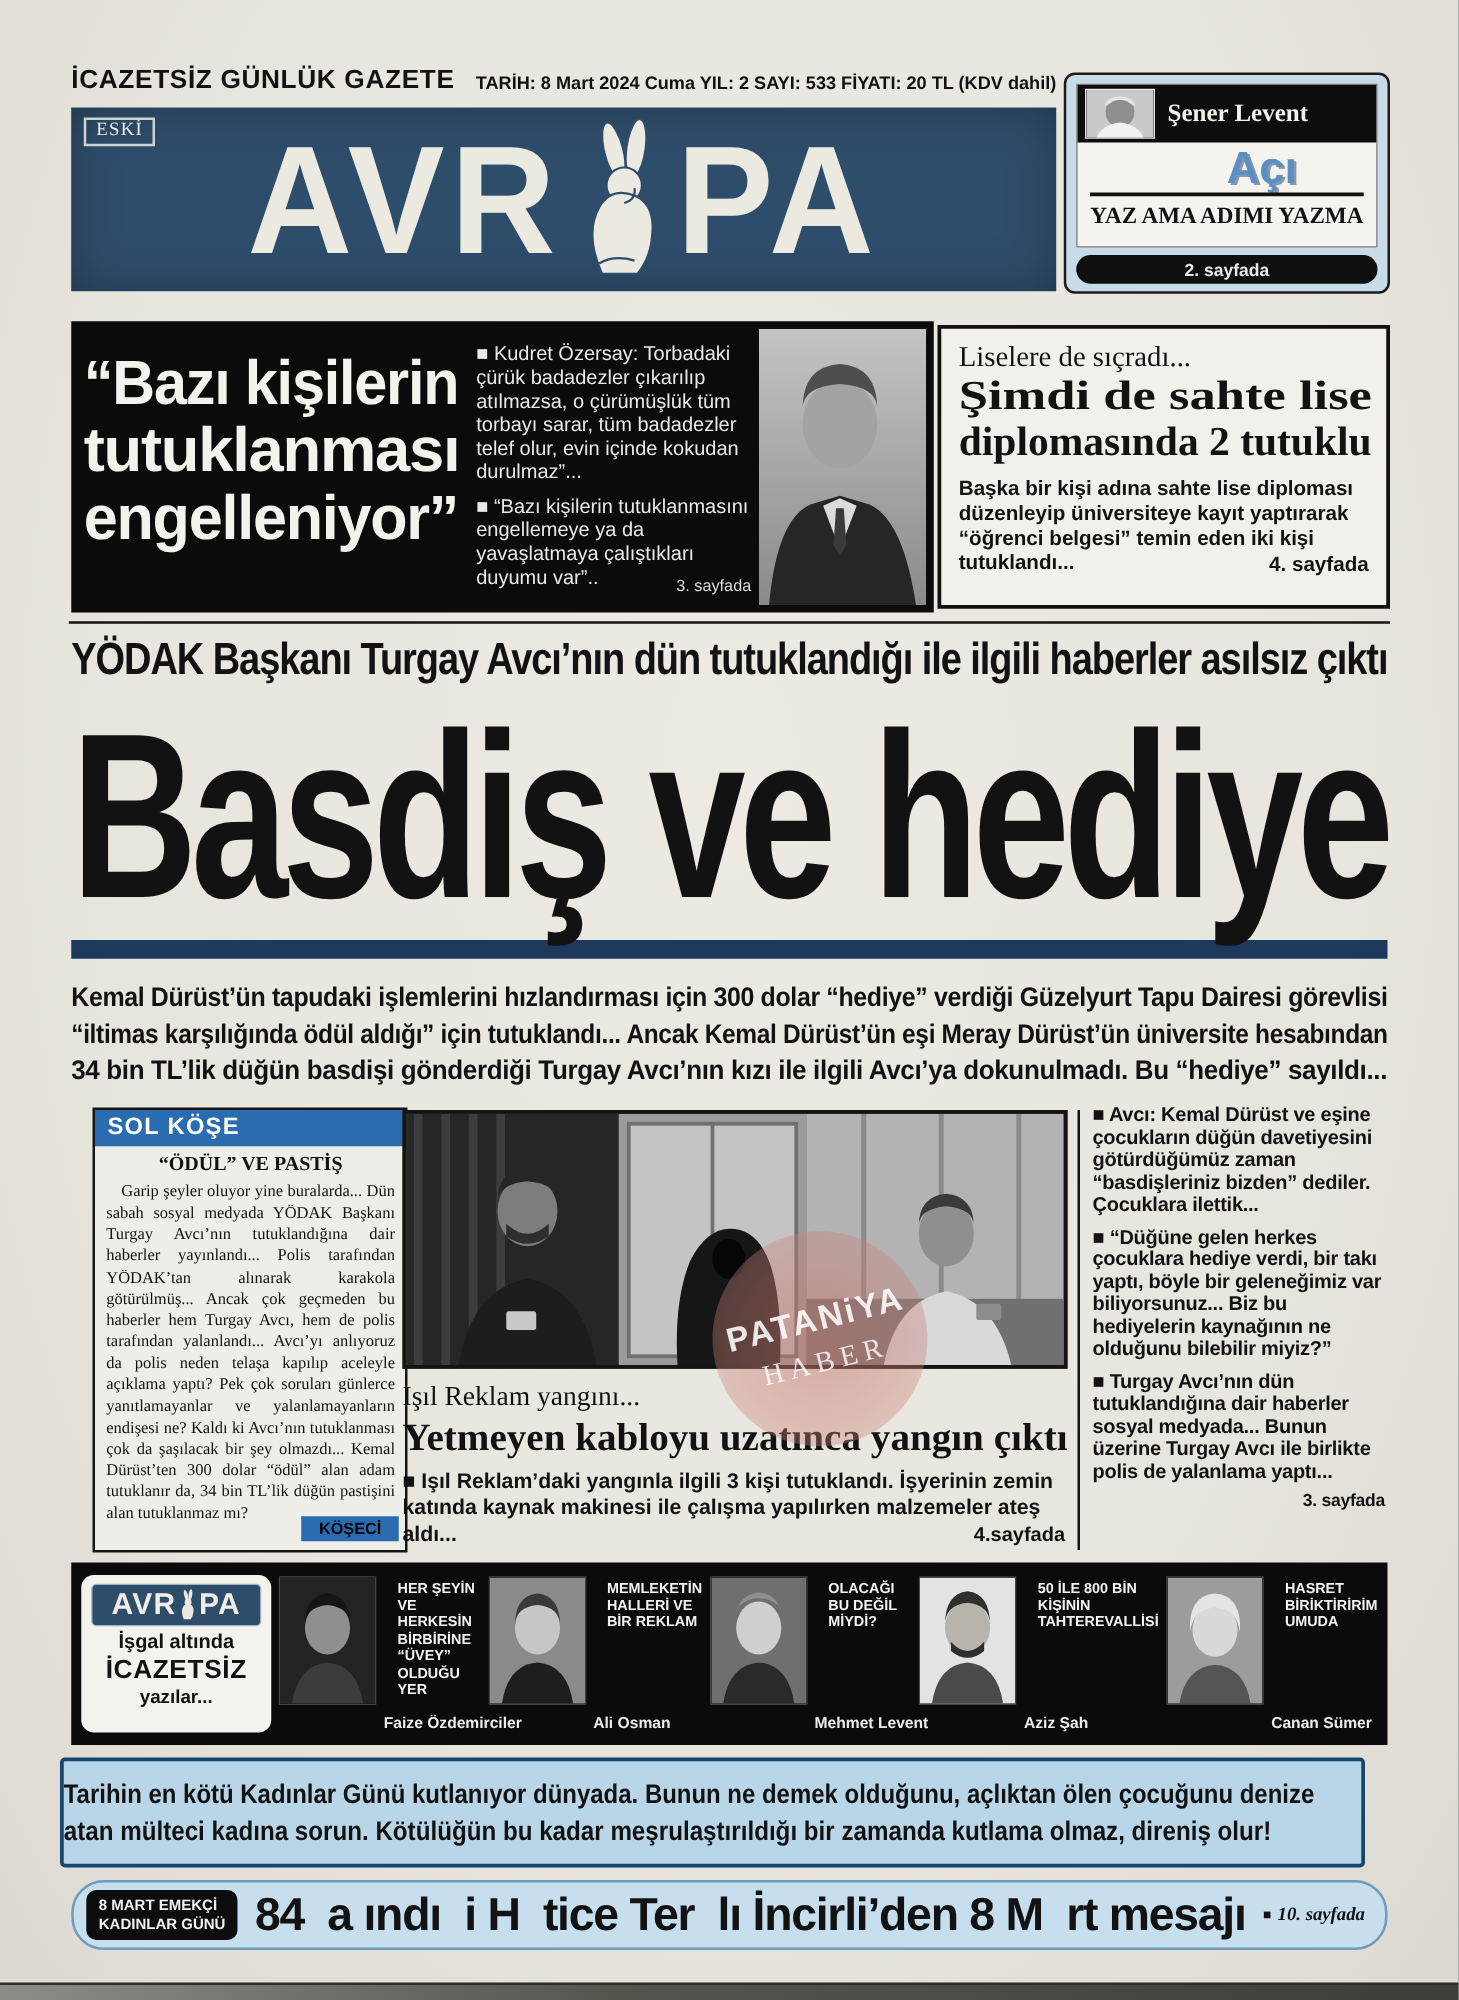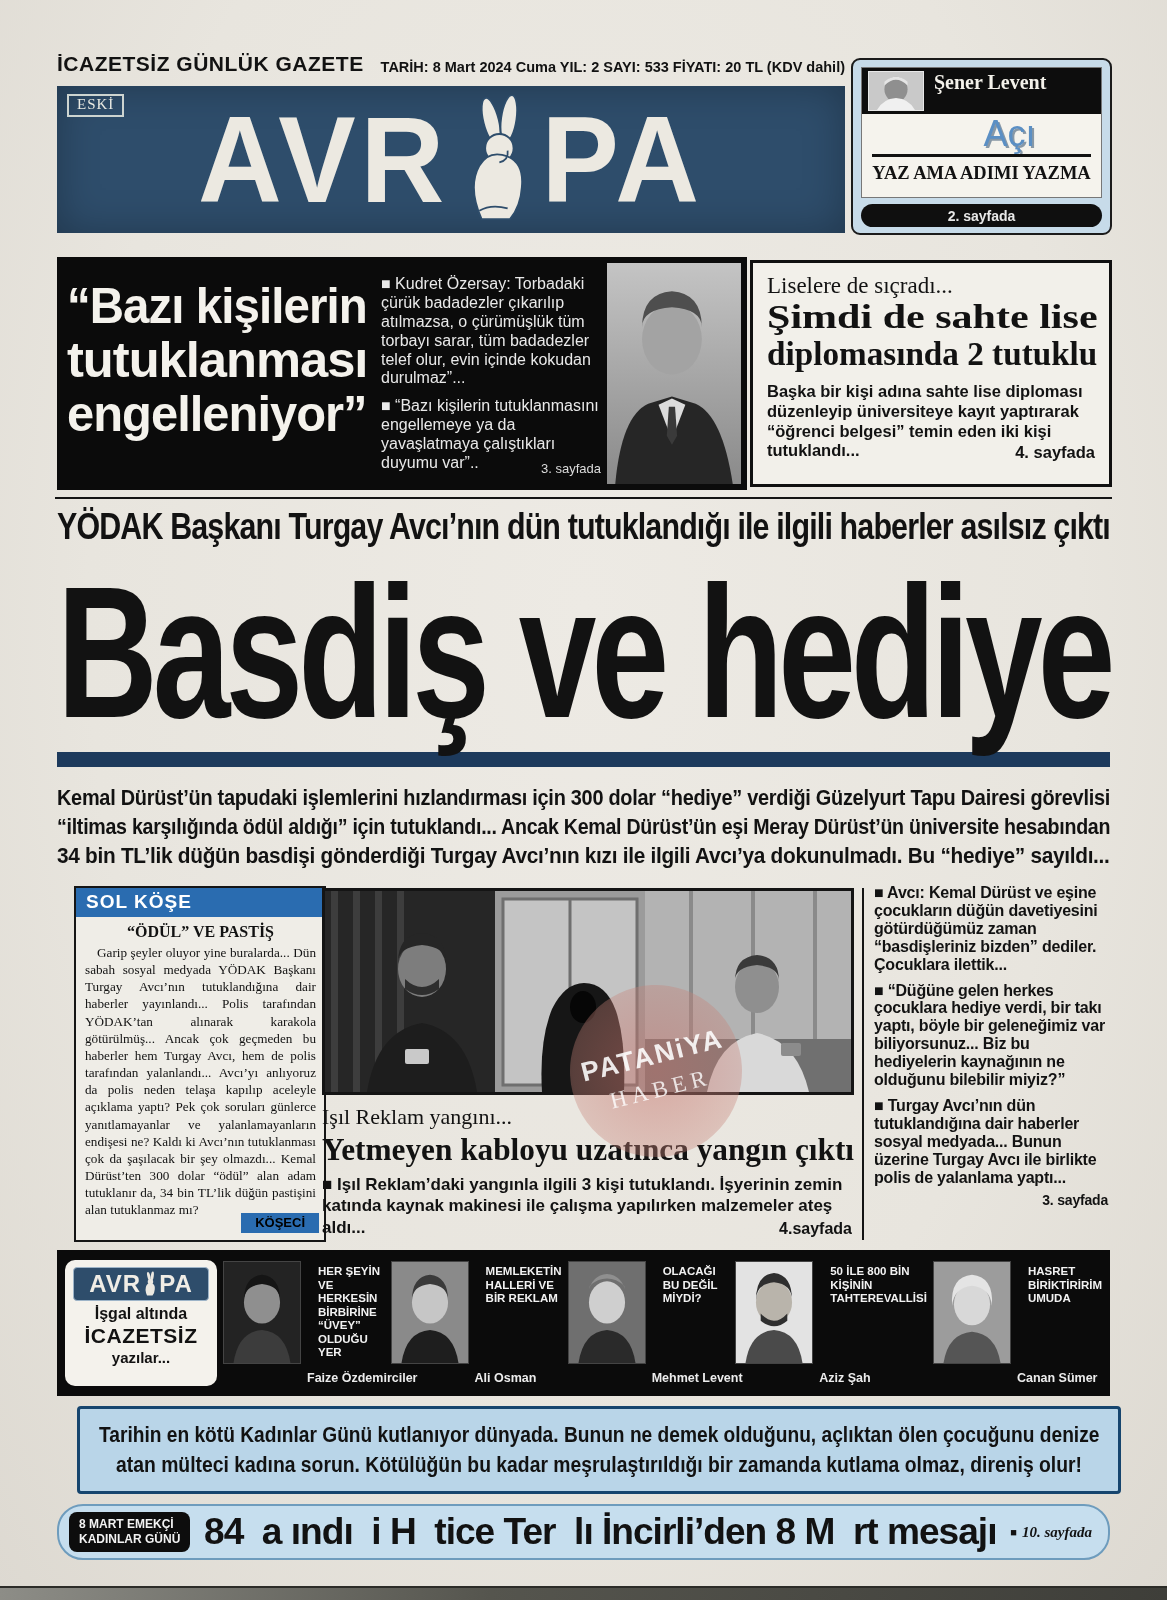--- a/index.html
+++ b/index.html
@@ -18,24 +18,24 @@
   .eski{position:absolute;left:10px;top:8px;border:2px solid #cdd4d0;color:#e9eae3;
     font-family:"Liberation Serif",serif;font-size:15px;padding:0 8px 2px;letter-spacing:1px}
   .mast-letters{position:absolute;inset:0;display:flex;align-items:center;justify-content:center}
   .mast-text{font-size:116px;font-weight:bold;color:#ece9e1;letter-spacing:5px;line-height:1;transform:scaleY(1.06)}
   .rabbit{height:130px;width:84px;margin:0 2px 0 6px;flex:none}
 
   
   .aci-box{position:absolute;left:851px;top:58px;width:261px;height:177px;background:#c7dbe9;
     border:2px solid #1b1b1b;border-radius:9px;padding:7px 8px 6px;display:flex;flex-direction:column}
   .aci-inner{background:#f5f3ed;border:1px solid #777;flex:1;display:flex;flex-direction:column}
-  .aci-header{background:#0d0d0d;height:46px;display:flex;gap:10px;padding:3px 6px;flex:none}
+  .aci-header{background:#0d0d0d;height:46px;display:flex;align-items:center;gap:10px;padding:3px 6px;flex:none}
   .aci-photo{width:56px;height:40px;border:1px solid #e8e8e8;flex:none;overflow:hidden}
   .aci-author{color:#f3f1ea;font-family:"Liberation Serif",serif;font-weight:bold;font-size:20px}
-  .aci-title{color:#5b8fc4;font-size:36px;font-weight:normal;text-align:center;padding-left:56px;line-height:1.12;
+  .aci-title{color:#5b8fc4;font-size:36px;font-weight:bold;text-align:center;padding-left:56px;line-height:1.12;
     text-shadow:2px 2px 0 rgba(46,77,107,.55)}
   .aci-line{height:3px;background:#111;margin:0 10px 2px}
   .aci-head2{font-family:"Liberation Serif",serif;font-weight:bold;font-size:18.5px;text-align:center;padding:4px 0 6px}
   .aci-pill{margin-top:6px;background:#0f0f0f;border-radius:12px;height:23px;display:flex;align-items:center;
     justify-content:center;color:#e8e8e8;font-weight:bold;font-size:14px;flex:none}
 
   
   .lead-box{position:absolute;left:57px;top:257px;width:690px;height:233px;background:#0b0b0b;display:flex;padding:6px 6px 6px 10px}
   .lead-hl{width:300px;padding-top:16px;flex:none}
   .hl-wrap{width:100%;height:54px}
@@ -109,22 +109,22 @@
   .sl1{font-weight:bold;font-size:16px;margin-top:3px}
   .sl2{font-weight:bold;font-size:21px;letter-spacing:.5px}
   .sl3{font-weight:bold;font-size:15px}
   .strip-cell{flex:1;position:relative;display:flex;gap:17px;padding-top:1px}
   .cell-photo{width:78px;height:103px;flex:none;border:1px solid #444;overflow:hidden}
   .cell-photo svg{width:100%;height:100%;display:block}
   .cell-topic{color:#f2f2f2;font-weight:bold;font-size:11.5px;line-height:1.18;padding-top:4px}
   .cell-name{color:#ececec;font-weight:bold;font-size:12.5px;position:absolute;left:84px;bottom:1px;white-space:nowrap}
 
   
-  .womens{position:absolute;left:77px;top:1406px;width:1044px;height:88px;background:#b9d5e8;border:3px solid #16456e;
-    border-radius:4px;display:flex;flex-direction:column;align-items:center;justify-content:center;gap:5px}
+  .womens{position:absolute;left:48px;top:1406px;width:1044px;height:88px;background:#b9d5e8;border:3px solid #16456e;
+    border-radius:4px;display:flex;flex-direction:column;align-items:flex-start;justify-content:center;gap:5px}
   .w-wrap{width:1000px;height:25px}
   .w-wrap2{width:966px;height:25px}
   .womens .fit-line{font-size:21.5px;font-weight:bold;line-height:25px}
 
   
   .banner{position:absolute;left:57px;top:1504px;width:1053px;height:56px;background:#c6deee;border:2px solid #6e9cbd;
     border-radius:26px;display:flex;align-items:center;padding:0 16px 0 10px;gap:14px}
   .banner-badge{background:#0d0d0d;color:#f2f2f2;border-radius:8px;padding:5px 10px;font-weight:bold;
     font-size:12px;line-height:1.25;flex:none}
   .banner-hl-wrap{flex:1;height:40px}

